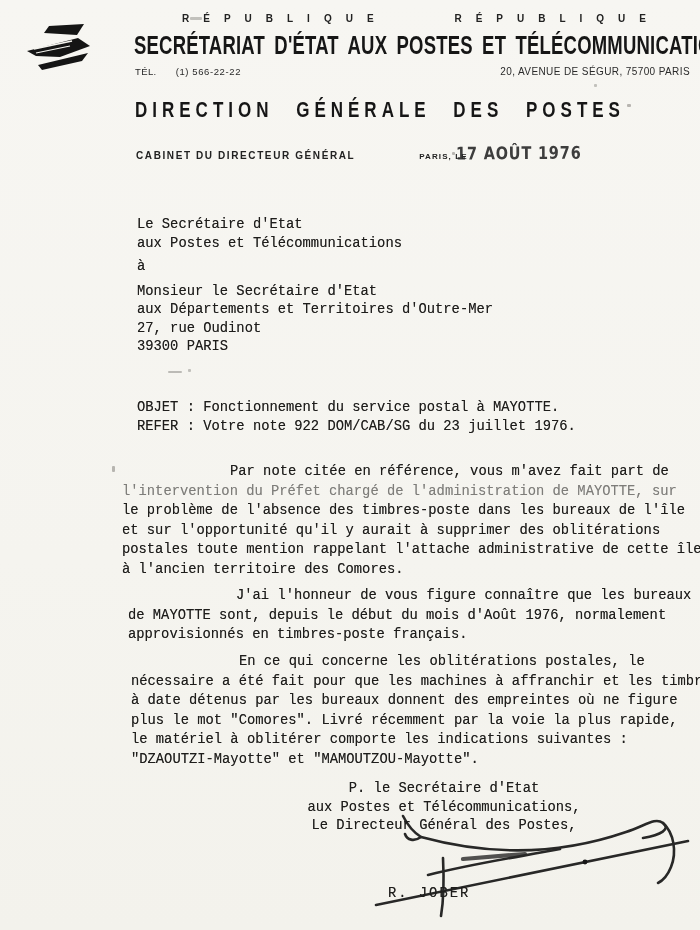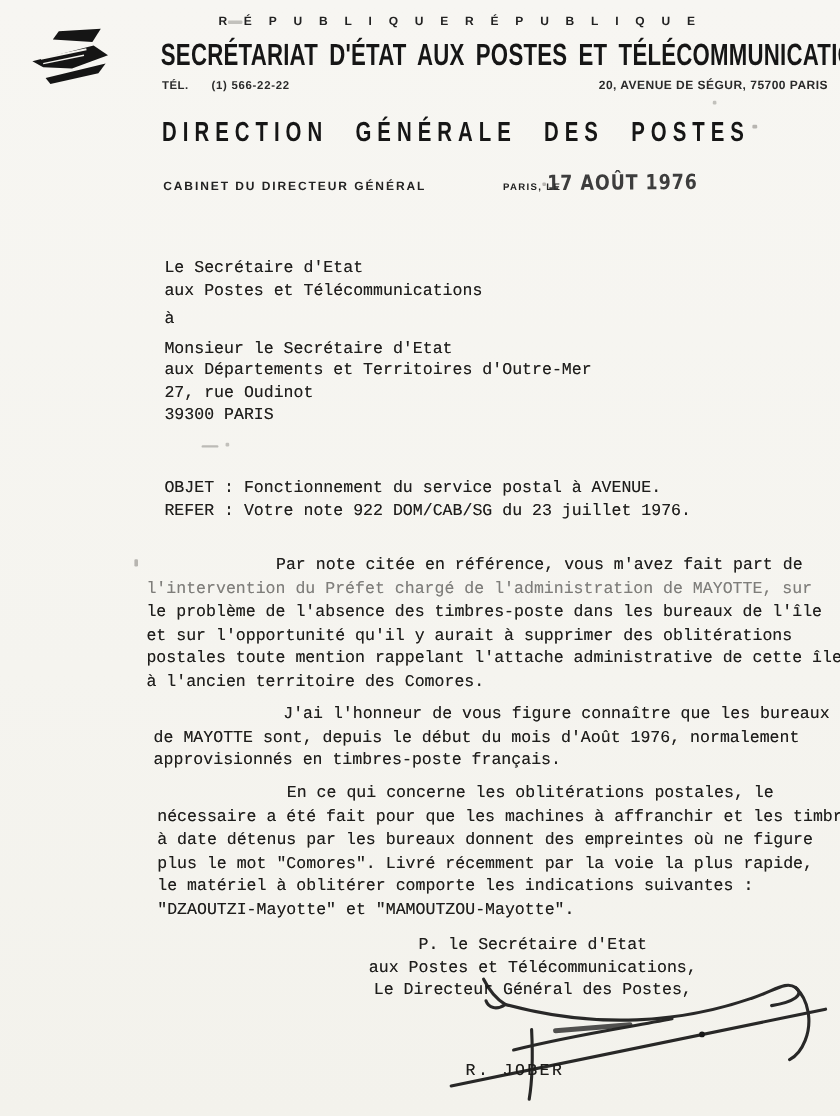--- a/index.html
+++ b/index.html
@@ -10,26 +10,26 @@
     font-family:"Liberation Mono","DejaVu Sans Mono",monospace;
   }
   .type{
     font-size:13.8px;line-height:19.5px;white-space:nowrap;
     text-shadow:0 0 .5px rgba(25,25,25,.55);
   }
   .sans{font-family:"Liberation Sans","DejaVu Sans",sans-serif;}
   .abs{position:absolute;}
 
   
-  .republique{left:136px;top:13px;width:478px;display:flex;justify-content:flex-start;
+  .republique{left:136px;top:13px;width:478px;display:flex;justify-content:space-between;
     font-weight:bold;font-size:10px;letter-spacing:14px;color:#222;padding-left:46px;}
   .secretariat{left:134px;top:31px;font-weight:bold;font-size:18.5px;letter-spacing:.2px;
     word-spacing:4px;white-space:nowrap;transform:scaleY(1.38);transform-origin:left top;color:#161616;}
   .telrow{left:135px;top:66px;width:555px;display:flex;align-items:baseline;
-    font-weight:bold;font-size:9.5px;letter-spacing:.4px;color:#2a2a2a;}
+    font-weight:normal;font-size:9.5px;letter-spacing:.4px;color:#2a2a2a;}
   .telnum{margin-left:19px;letter-spacing:.6px;}
   .hq{margin-left:auto;font-size:10px;}
   .direction{left:135px;top:97px;width:490px;display:flex;justify-content:space-between;
     font-weight:bold;font-size:17px;transform:scaleY(1.35);transform-origin:left top;color:#161616;}
   .direction span{letter-spacing:5px;}
   .cabrow{left:136px;top:150px;display:flex;align-items:baseline;
     font-weight:bold;font-size:10px;letter-spacing:1.6px;color:#222;}
   .parisle{margin-left:64px;font-size:8px;letter-spacing:1.1px;}
   .datestamp{left:456px;top:144px;font-family:"DejaVu Sans",sans-serif;font-weight:bold;
     font-size:14.5px;letter-spacing:.8px;color:#2e2e2e;
@@ -96,21 +96,21 @@
     <div>Le Secrétaire d'Etat</div>
     <div>aux Postes et Télécommunications</div>
     <div class="line-a">à</div>
     <div>Monsieur le Secrétaire d'Etat</div>
     <div>aux Départements et Territoires d'Outre-Mer</div>
     <div>27, rue Oudinot</div>
     <div>39300 PARIS</div>
   </div>
 
   <div class="abs type reference">
-    <div>OBJET : Fonctionnement du service postal à AVENUE.</div>
+    <div>OBJET : Fonctionnement du service postal à MAYOTTE.</div>
     <div>REFER : Votre note 922 DOM/CAB/SG du 23 juillet 1976.</div>
   </div>
 
   <div class="abs type para p1">
     <div class="indent">Par note citée en référence, vous m'avez fait part de</div>
     <div class="faded">l'intervention du Préfet chargé de l'administration de MAYOTTE, sur</div>
     <div>le problème de l'absence des timbres-poste dans les bureaux de l'île</div>
     <div>et sur l'opportunité qu'il y aurait à supprimer des oblitérations</div>
     <div>postales toute mention rappelant l'attache administrative de cette île</div>
     <div>à l'ancien territoire des Comores.</div>

